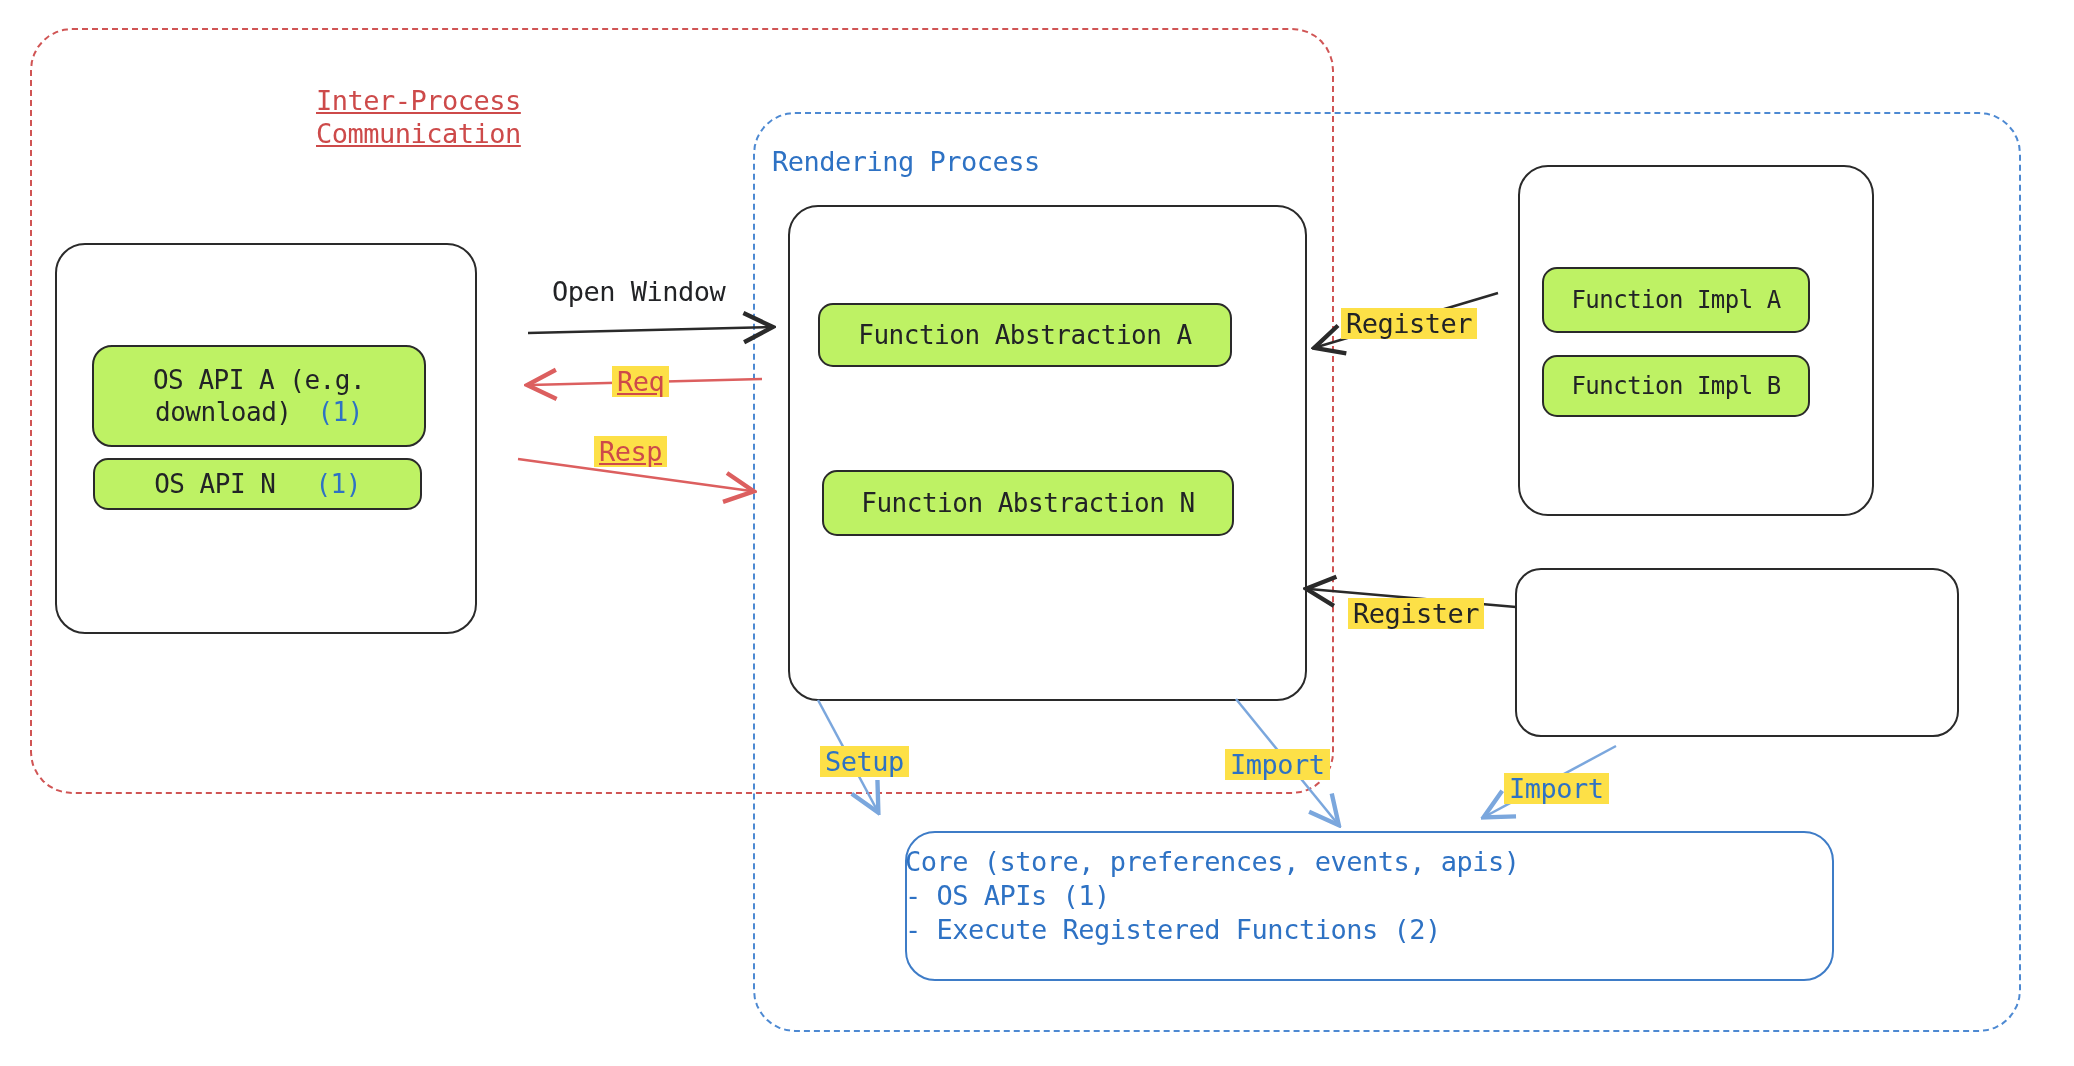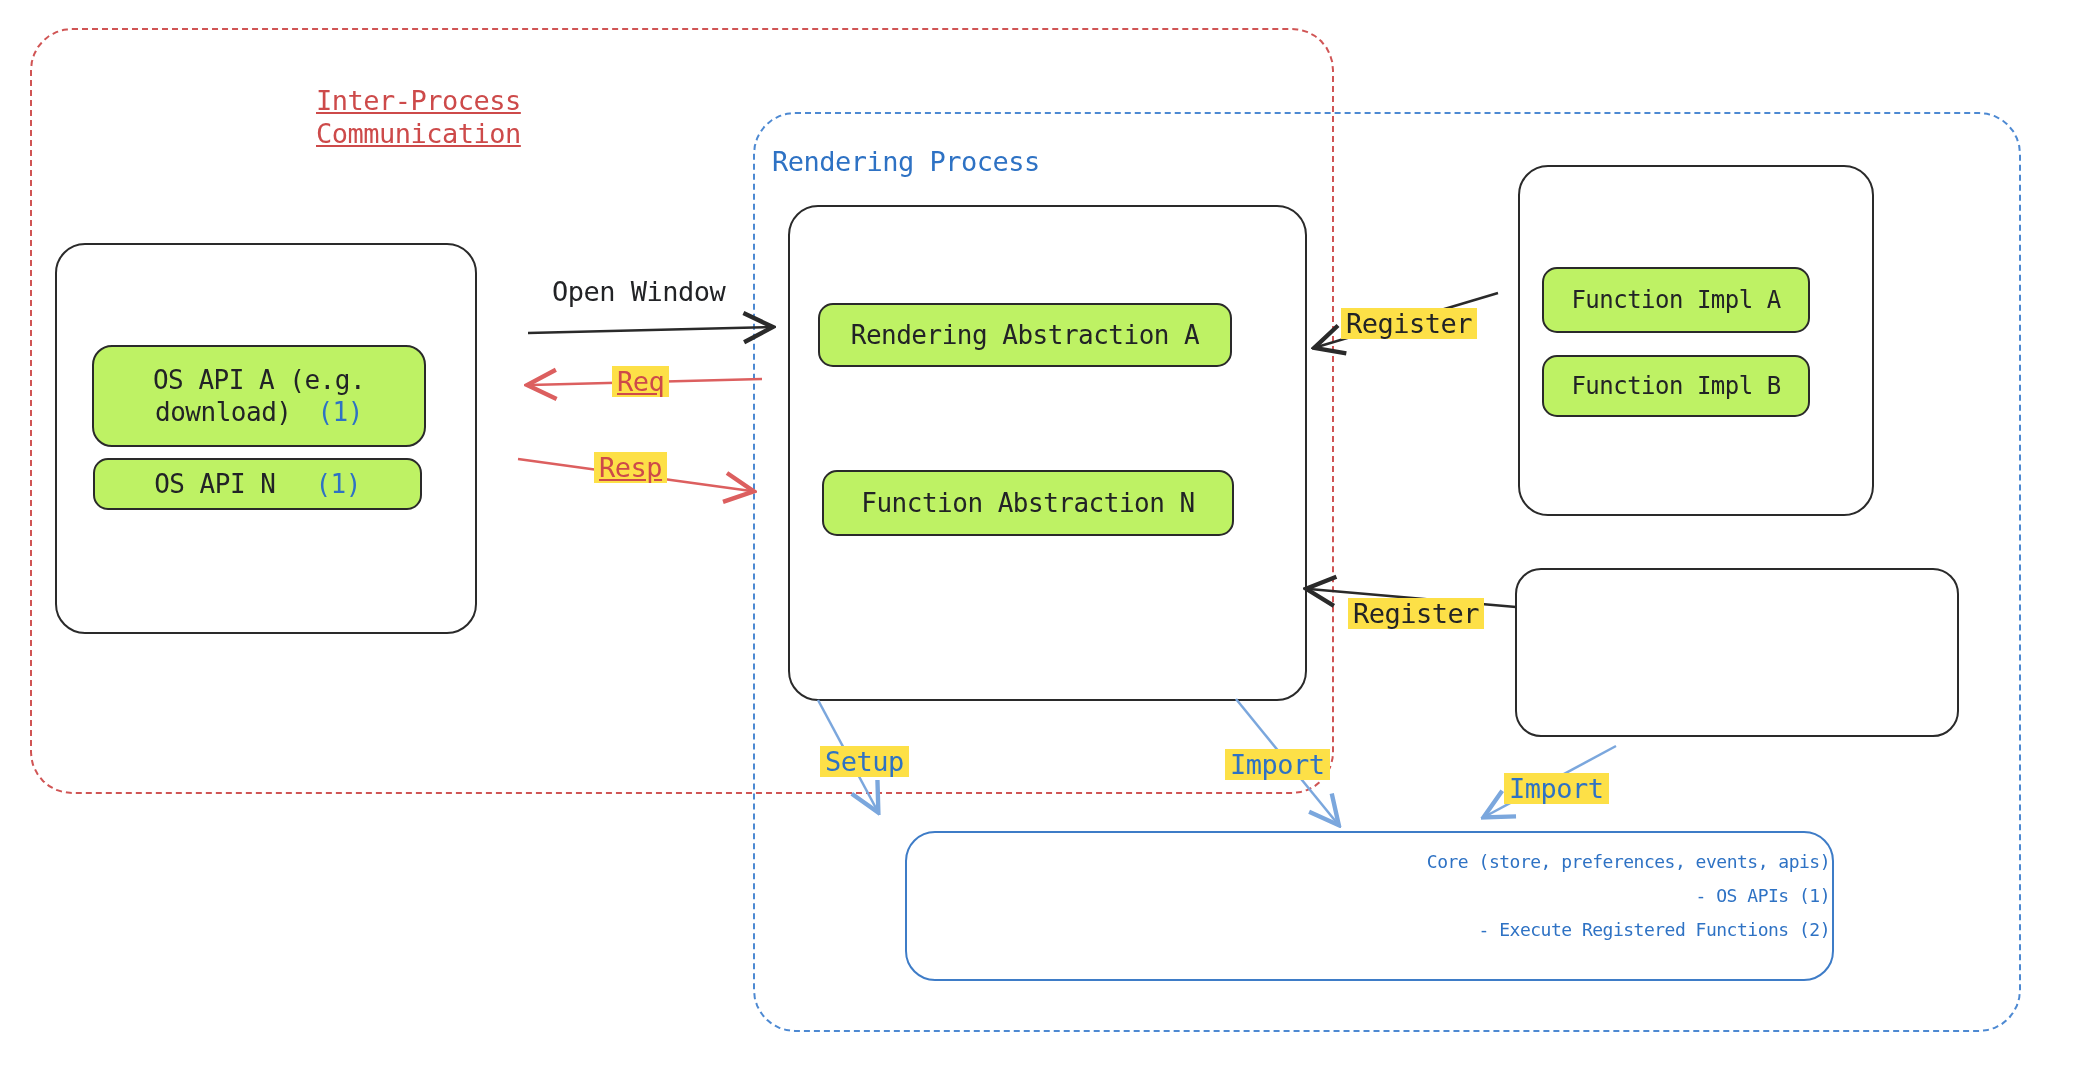--- a/index.html
+++ b/index.html
@@ -52,27 +52,27 @@
   #impl-a-box{top:267px;}
   #impl-b-box{top:355px;height:58px;}
   .impl-label{font-size:24px;letter-spacing:-0.5px;}
   #init-label{left:1552px;top:438px;}
 
   #plugin-b-box{left:1515px;top:568px;width:440px;height:165px;border-radius:26px;}
   #plugin-b-text{left:1548px;top:592px;line-height:44px;font-size:26px;letter-spacing:-0.5px;}
 
   #core-box{left:905px;top:831px;width:925px;height:146px;border:2.5px solid #3e7cc7;
     border-radius:30px;background:#ffffff;z-index:3;}
-  #core-text{left:905px;top:845px;width:925px;text-align:right;line-height:34px;
-    font-size:18px;letter-spacing:-0.5px;white-space:nowrap;z-index:4;}
+  #core-text{left:905px;top:845px;width:925px;text-align:left;line-height:34px;
+    font-size:27px;letter-spacing:-0.5px;white-space:nowrap;z-index:4;}
 
   
   #open-window-label{left:552px;top:276px;z-index:6;}
   #req-label{left:612px;top:366px;}
-  #resp-label{left:594px;top:452px;}
+  #resp-label{left:594px;top:436px;}
   #register-a-label{left:1341px;top:308px;}
   #register-b-label{left:1348px;top:598px;}
   #setup-label{left:820px;top:746px;}
   #import-web-label{left:1225px;top:749px;}
   #import-plugin-label{left:1504px;top:773px;}
 
   #arrow-layer{position:absolute;left:0;top:0;z-index:5;pointer-events:none;}
 </style>
 </head>
 <body>
@@ -100,21 +100,21 @@
   <div class="subbox" id="os-api-n-box">
     <div class="row">
       <span class="apitext">OS API N</span>
       <span class="apitext blue">(1)</span>
     </div>
   </div>
 
   <div class="node" id="web-box"></div>
   <div class="abs lbl" id="web-title">Web</div>
   <div class="subbox fa-box" id="fa-a-box">
-    <span class="fa-label">Rendering Abstraction A</span>
+    <span class="fa-label">Function Abstraction A</span>
   </div>
   <div class="abs lbl blue" id="fa-a-badge">(2)</div>
   <div class="abs lbl blue" id="fa-b-badge">(2)</div>
   <div class="subbox fa-box" id="fa-n-box">
     <span class="fa-label">Function Abstraction N</span>
   </div>
   <div class="abs lbl" id="execute-label">execute(fn_reg_name)</div>
 
   <div class="node" id="plugin-a-box"></div>
   <div class="abs lbl" id="plugin-a-title">Plugin A</div>

